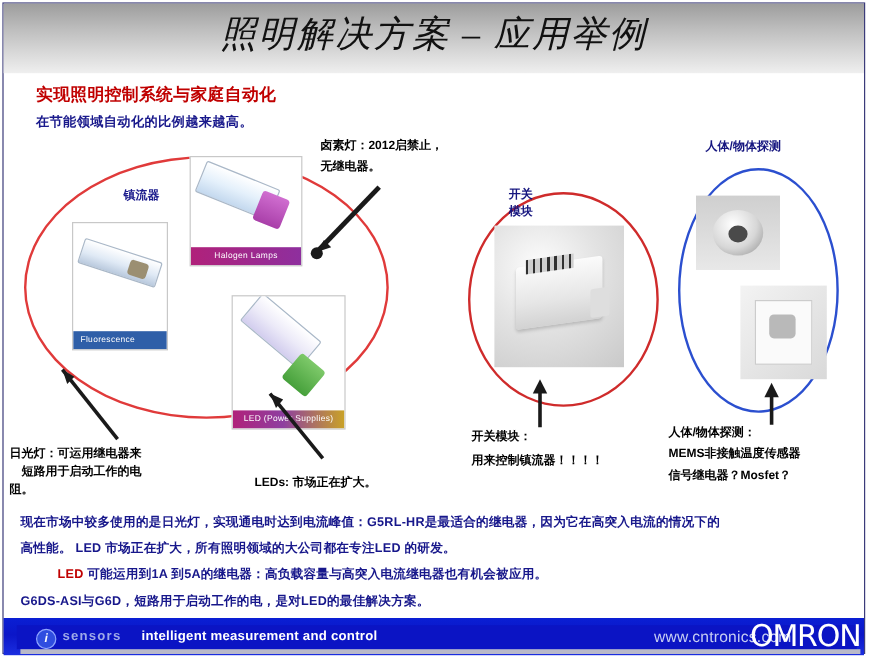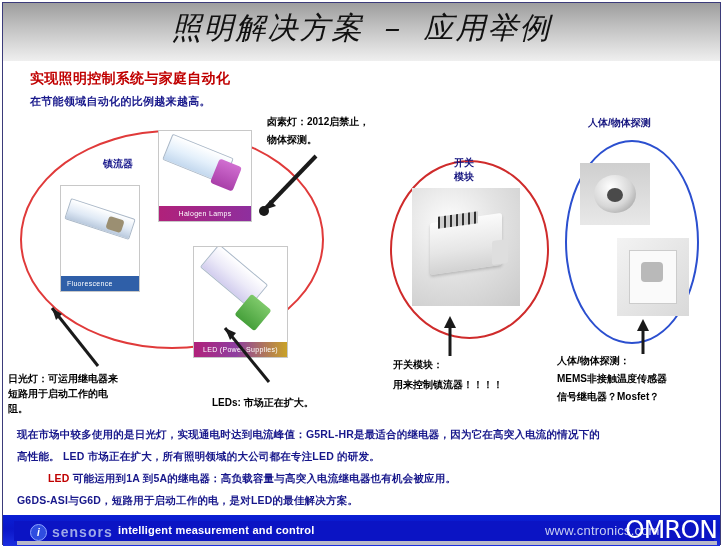--- a/index.html
+++ b/index.html
@@ -29,21 +29,21 @@
     left: 3px; top: 3px;
     width: 717px;
     height: 58px;
     background: linear-gradient(to bottom, #9d9d9d 0%, #bcbcbc 35%, #d8d8d8 70%, #efefef 100%);
   }
   .title-text {
     position: absolute;
     left: 0; top: 5px;
     width: 717px;
     text-align: center;
-    font-family: Liberation Mono, monospace;
+    font-family: Liberation Serif, serif;
     font-style: italic;
     font-size: 30px;
     letter-spacing: 2px;
     color: #111111;
     white-space: nowrap;
   }
   
   .hl-red {
     position: absolute;
     left: 30px; top: 70px;
@@ -64,21 +64,21 @@
   .lbl {
     position: absolute;
     font-size: 10px;
     font-weight: bold;
     color: #000000;
     line-height: 17px;
     white-space: nowrap;
   }
   .lbl.blue { color: #1a1a8c; }
   .lbl.navy { color: #15157f; }
-  .lbl.center { text-align: right; }
+  .lbl.center { text-align: left; }
 
   
   .ellipse {
     position: absolute;
     border-radius: 50%;
     background: transparent;
   }
   .el-red    { border: 2px solid #e03a3a; }
   .el-red2   { border: 2px solid #cf2b2b; }
   .el-blue   { border: 2px solid #2b4fcf; }
@@ -154,21 +154,21 @@
     color: #ffffff;
     font-size: 10px;
     font-style: italic;
     font-weight: bold;
     text-align: center;
     line-height: 15px;
   }
   .foot-sensors {
     position: absolute;
     left: 52px; top: 524px;
-    font-size: 14px;
+    font-size: 11px;
     font-weight: bold;
     color: #9ea9e8;
     letter-spacing: 1px;
   }
   .foot-tag {
     position: absolute;
     left: 118px; top: 524px;
     font-size: 11px;
     font-weight: bold;
     color: #ffffff;
@@ -271,29 +271,29 @@
   </svg>
 
   <svg class="arrow" style="left:625px; top:316px;" width="36" height="40" viewBox="0 0 36 40">
     <line x1="18" y1="38" x2="18" y2="8" stroke="#1a1a1a" stroke-width="3"></line>
     <polygon points="18,3 12,15 24,15" fill="#1a1a1a"></polygon>
   </svg>
 
   <div class="lbl blue" style="left:103px; top:155px;">镇流器</div>
 
   <div class="lbl" style="left:267px; top:113px;">卤素灯：2012启禁止，</div>
-  <div class="lbl" style="left:267px; top:131px;">物体探测。</div>
+  <div class="lbl" style="left:267px; top:131px;">无继电器。</div>
 
   <div class="lbl navy center" style="left:424px; top:154px; width:50px;">开关</div>
   <div class="lbl navy center" style="left:424px; top:168px; width:50px;">模块</div>
 
   <div class="lbl navy" style="left:588px; top:114px;">人体/物体探测</div>
 
   <div class="lbl" style="left:8px; top:370px;">日光灯：可运用继电器来</div>
-  <div class="lbl" style="left:8px; top:385px;font-family:Liberation Serif, serif;">短路用于启动工作的电</div>
+  <div class="lbl" style="left:18px; top:385px;font-family:Liberation Serif, serif;">短路用于启动工作的电</div>
   <div class="lbl" style="left:8px; top:400px;">阻。</div>
 
   <div class="lbl" style="left:212px; top:394px;">LEDs: 市场正在扩大。</div>
 
   <div class="lbl" style="left:393px; top:356px;">开关模块：</div>
   <div class="lbl" style="left:393px; top:376px;">用来控制镇流器！！！！</div>
 
   <div class="lbl" style="left:557px; top:352px;">人体/物体探测：</div>
   <div class="lbl" style="left:557px; top:388px;">信号继电器？Mosfet？</div>
   <div class="lbl" style="left:557px; top:370px;">MEMS非接触温度传感器</div>

